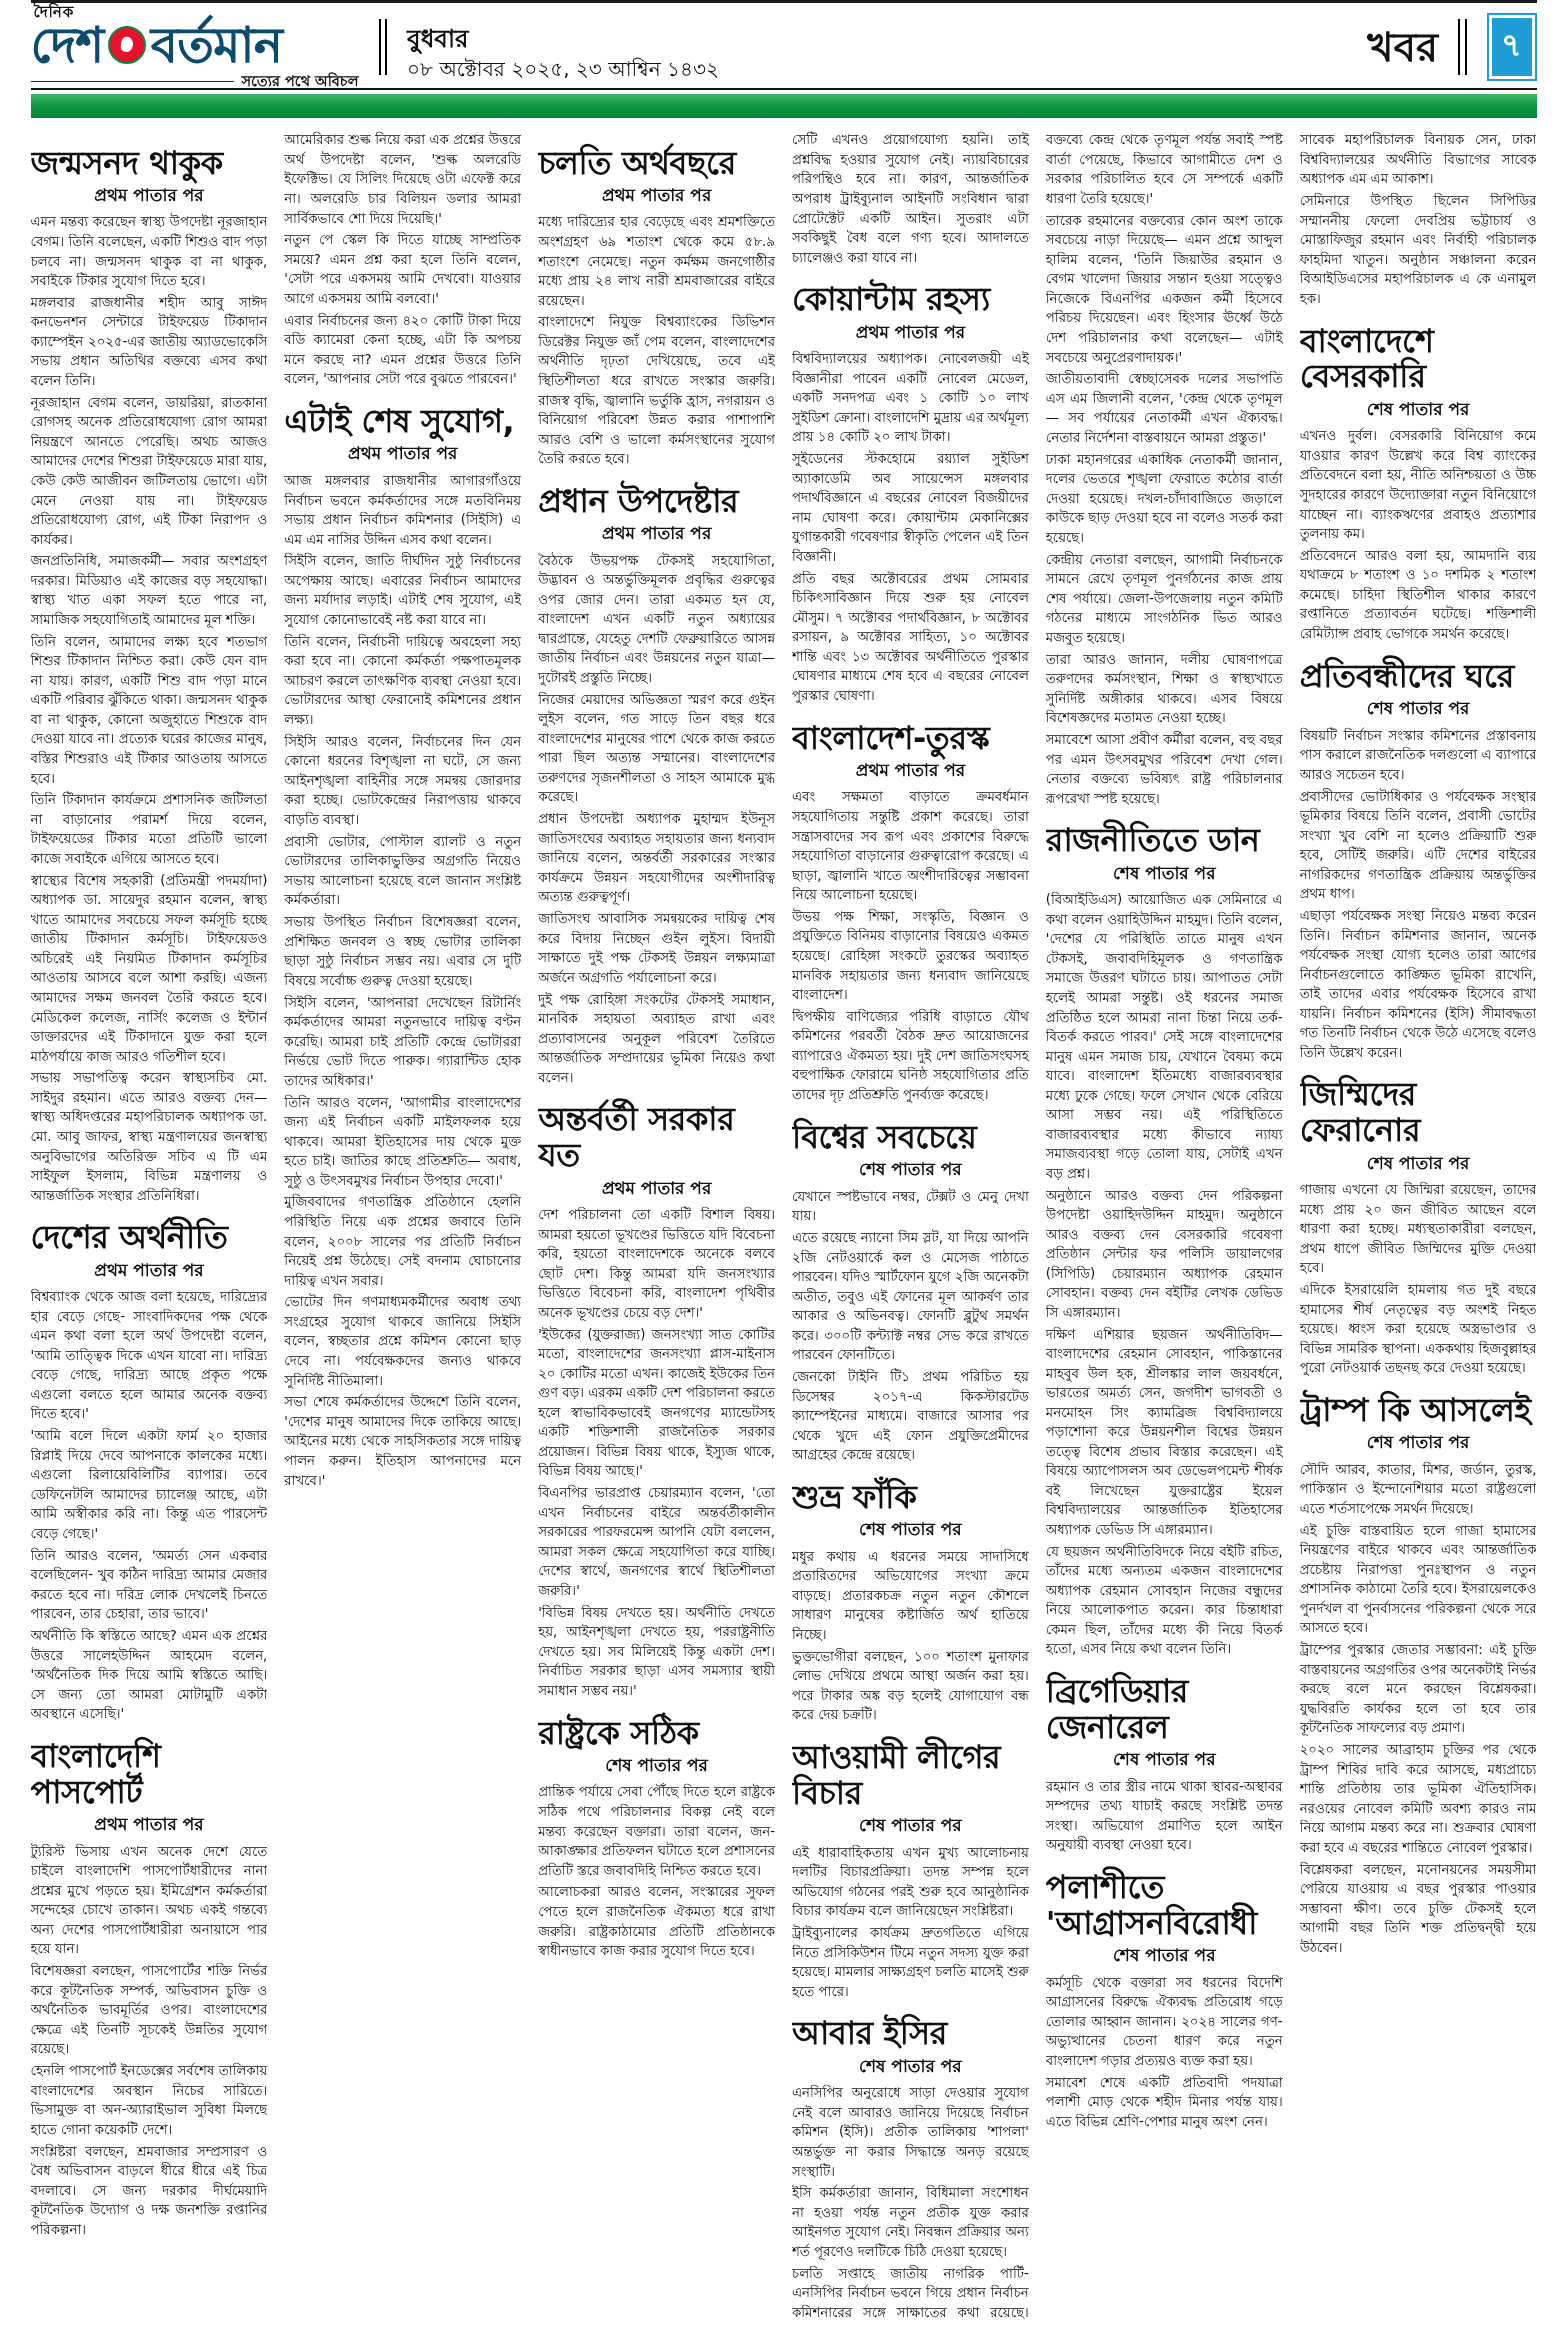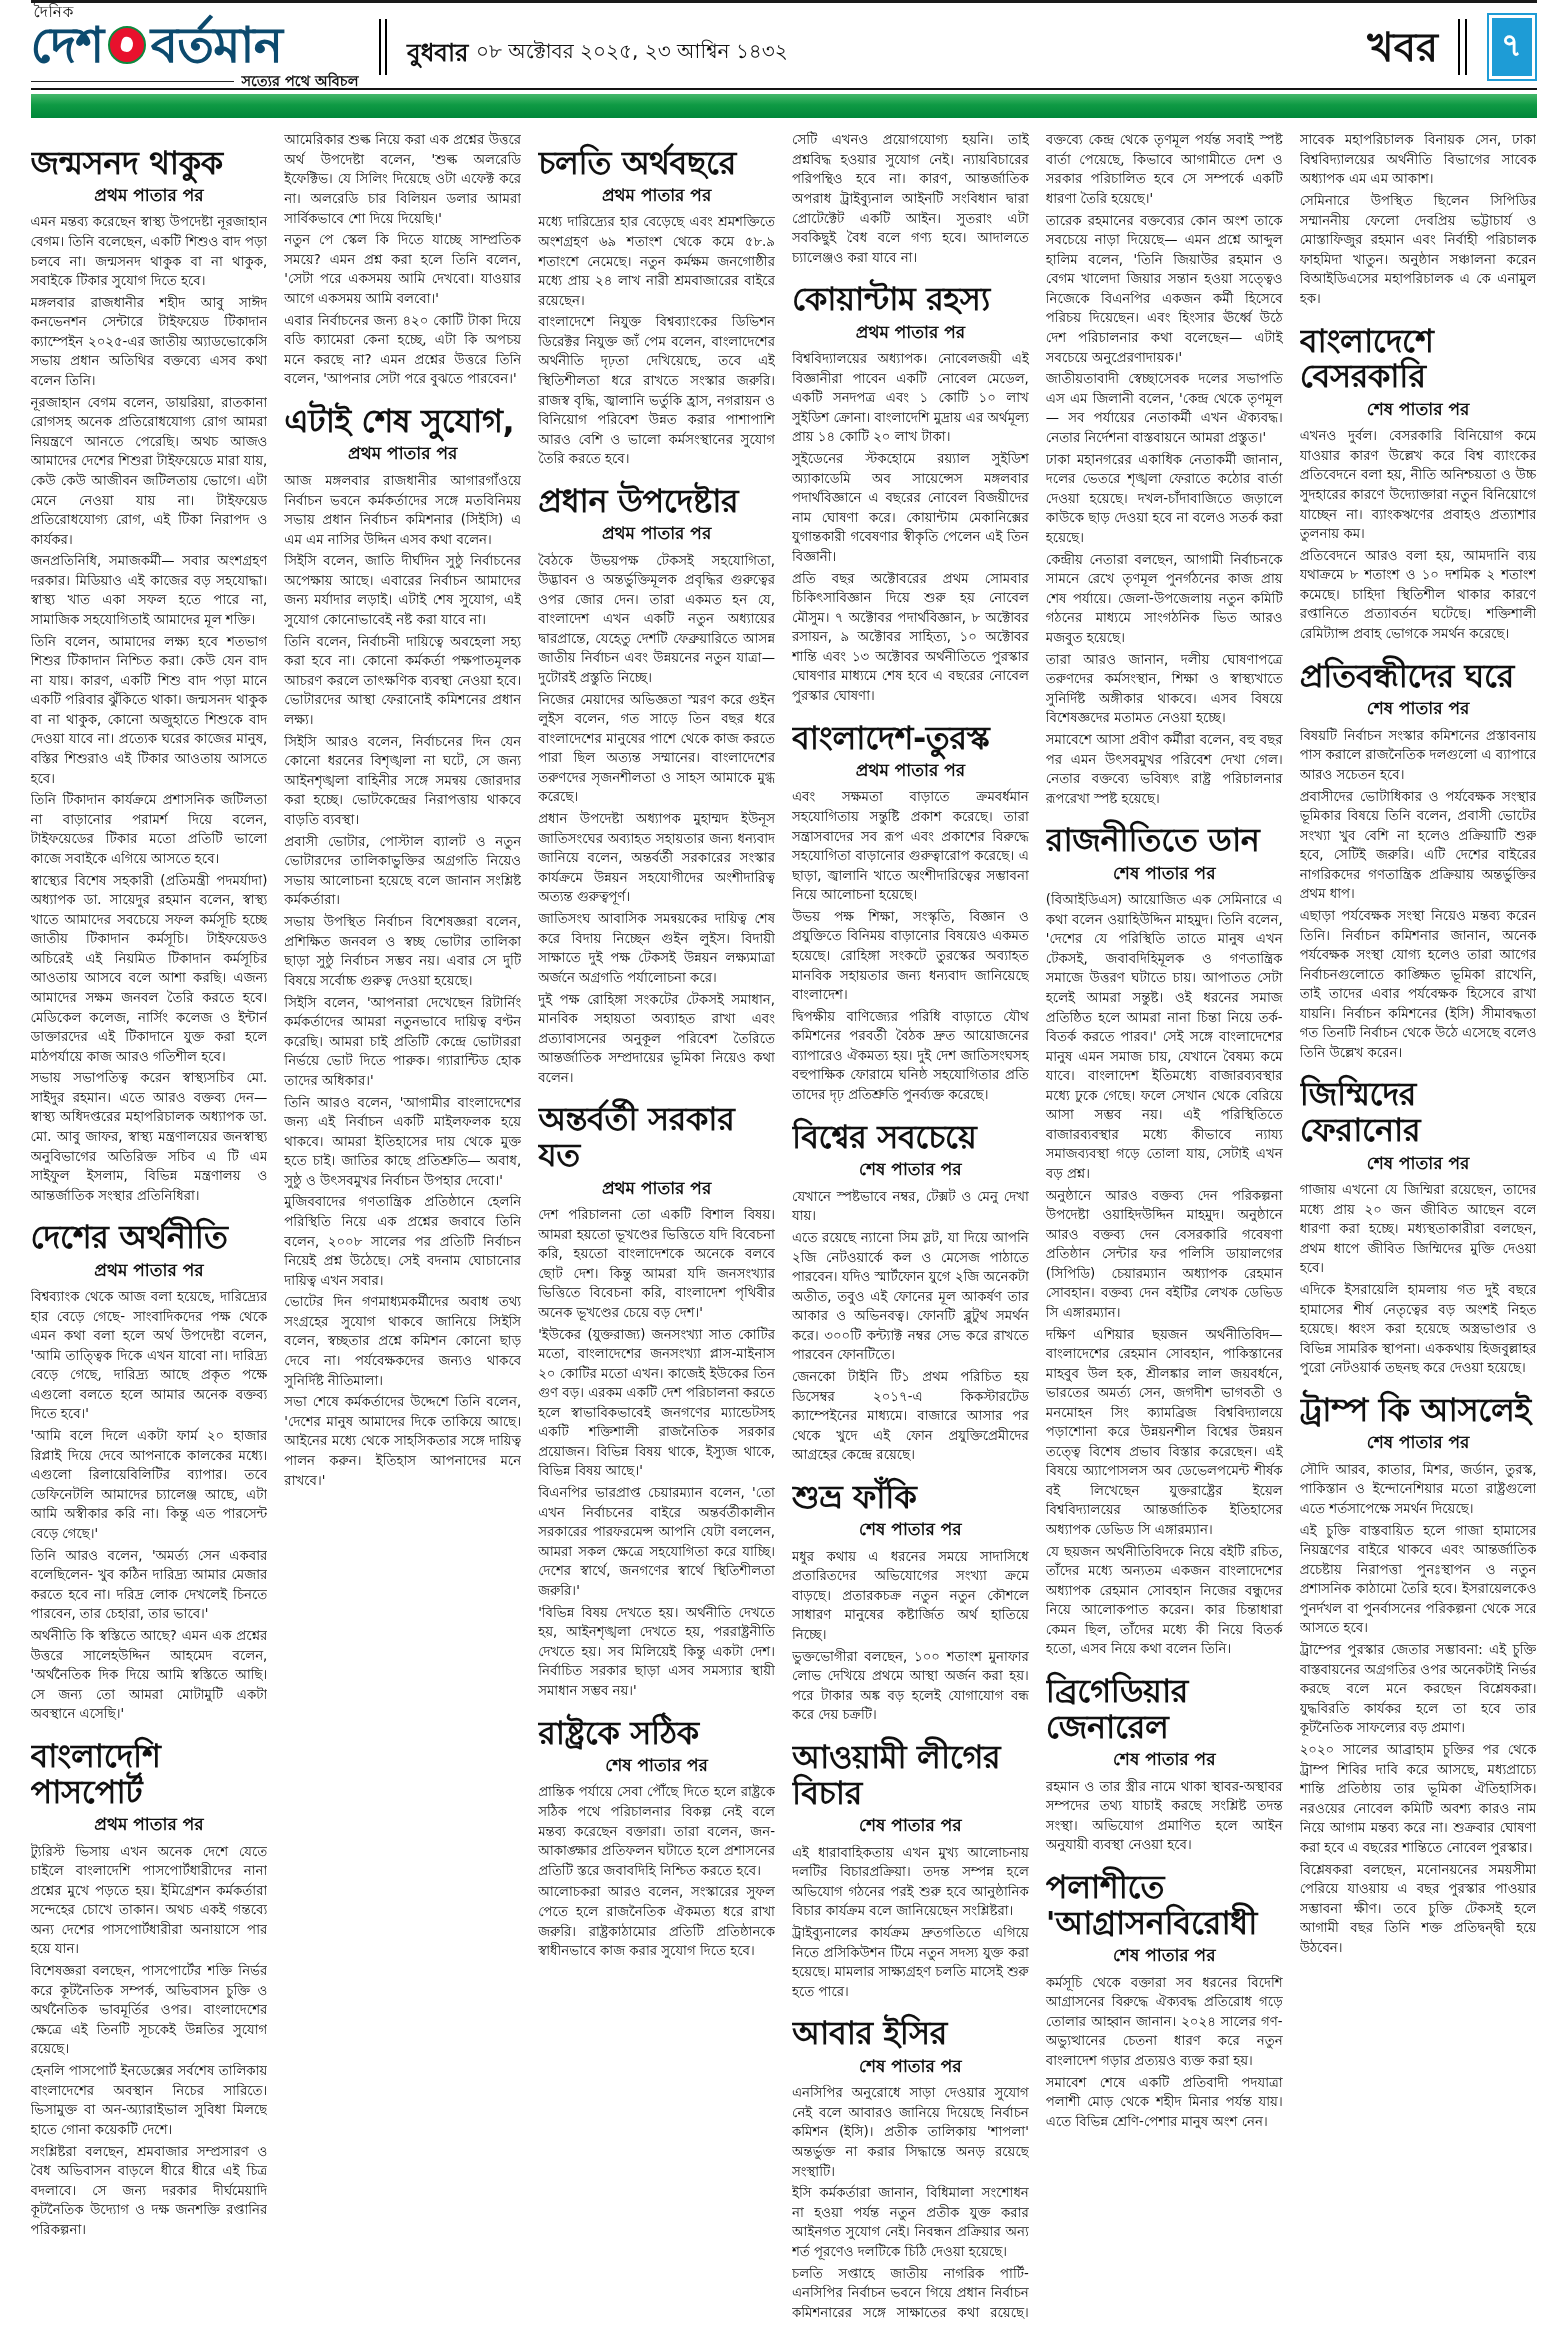--- a/index.html
+++ b/index.html
@@ -5,30 +5,30 @@
   html,body{margin:0;padding:0;background:#ffffff;}
   body{
     width:1567px;height:2342px;overflow:hidden;position:relative;
     font-family:"DejaVu Sans","Liberation Sans",sans-serif;color:#111;
   }
   .page{padding:0 30.5px;position:relative;}
   .top-rule{height:3px;background:#1a1a1a;width:100%;}
   
   .header{display:flex;align-items:center;height:82px;padding-top:3px;}
   .masthead{display:flex;flex-direction:column;line-height:1;min-width:328px;}
-  .masthead-daily{font-size:15.2px;font-weight:normal;letter-spacing:0.8px;margin-left:3px;}
+  .masthead-daily{font-size:15.2px;font-weight:bold;letter-spacing:0.8px;margin-left:3px;}
   .masthead-name{display:flex;align-items:center;font-size:49px;font-weight:bold;letter-spacing:-0.8px;color:#0c4a6e;}
   .logo-dot{width:34px;height:34px;border-radius:50%;background:#e8112d;border:2.3px solid #0d8a3f;
     display:inline-flex;align-items:center;justify-content:center;margin:0 4.6px;position:relative;flex:none;}
   .logo-dot::after{content:"";width:12.2px;height:15.2px;background:#fff;border-radius:40% 60% 55% 45%;transform:rotate(12deg);}
   .masthead-tagline-row{display:flex;align-items:center;margin-top:4.6px;}
   .masthead-tagline-row .line{flex:1;border-top:1.5px solid #222;margin-right:7.6px;}
   .masthead-tagline{font-size:14.5px;font-weight:bold;white-space:nowrap;}
   .vrule{width:4.6px;border-left:2.3px solid #000;border-right:2.3px solid #000;height:56px;margin:0 20px;flex:none;}
-  .dateblock{display:flex;flex-direction:row;gap:7.6px;margin-top:12px;}
+  .dateblock{display:flex;flex-direction:column;gap:7.6px;margin-top:12px;}
   .weekday{font-size:24.4px;font-weight:bold;line-height:1;}
   .dateline{font-size:20px;line-height:1;}
   .spacer{flex:1;}
   .section-title{font-size:40px;font-weight:bold;line-height:1;letter-spacing:0;}
   .pagebox{width:46px;height:64px;background:#1e9cd6;border:2.3px solid #1e9cd6;box-shadow:inset 0 0 0 3px #ffffff;
     display:flex;align-items:center;justify-content:center;color:#fff;font-size:32px;font-weight:bold;flex:none;}
   .header-rule{border-top:2.3px solid #141414;}
   .green-bar{height:24.4px;margin-top:3.8px;background:linear-gradient(180deg,#45b86b 0%,#0f9a44 45%,#00873a 100%);}
   
   .cols{display:flex;gap:17px;margin-top:12.2px;height:2191px;overflow:hidden;}

